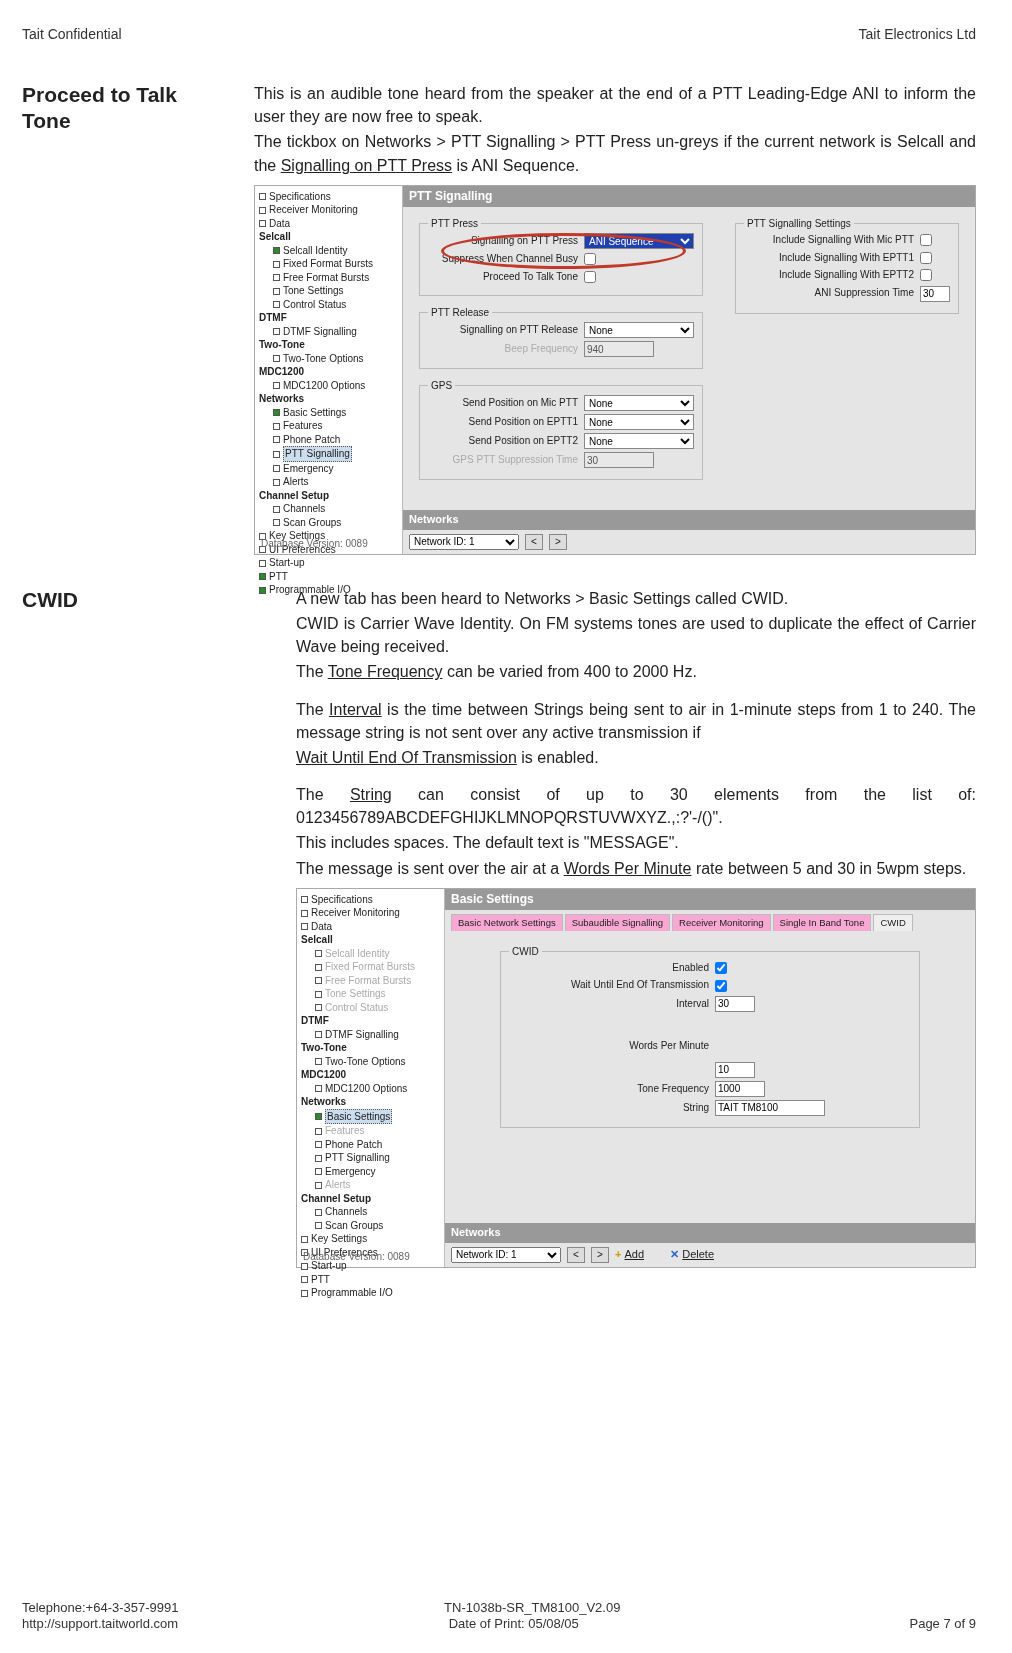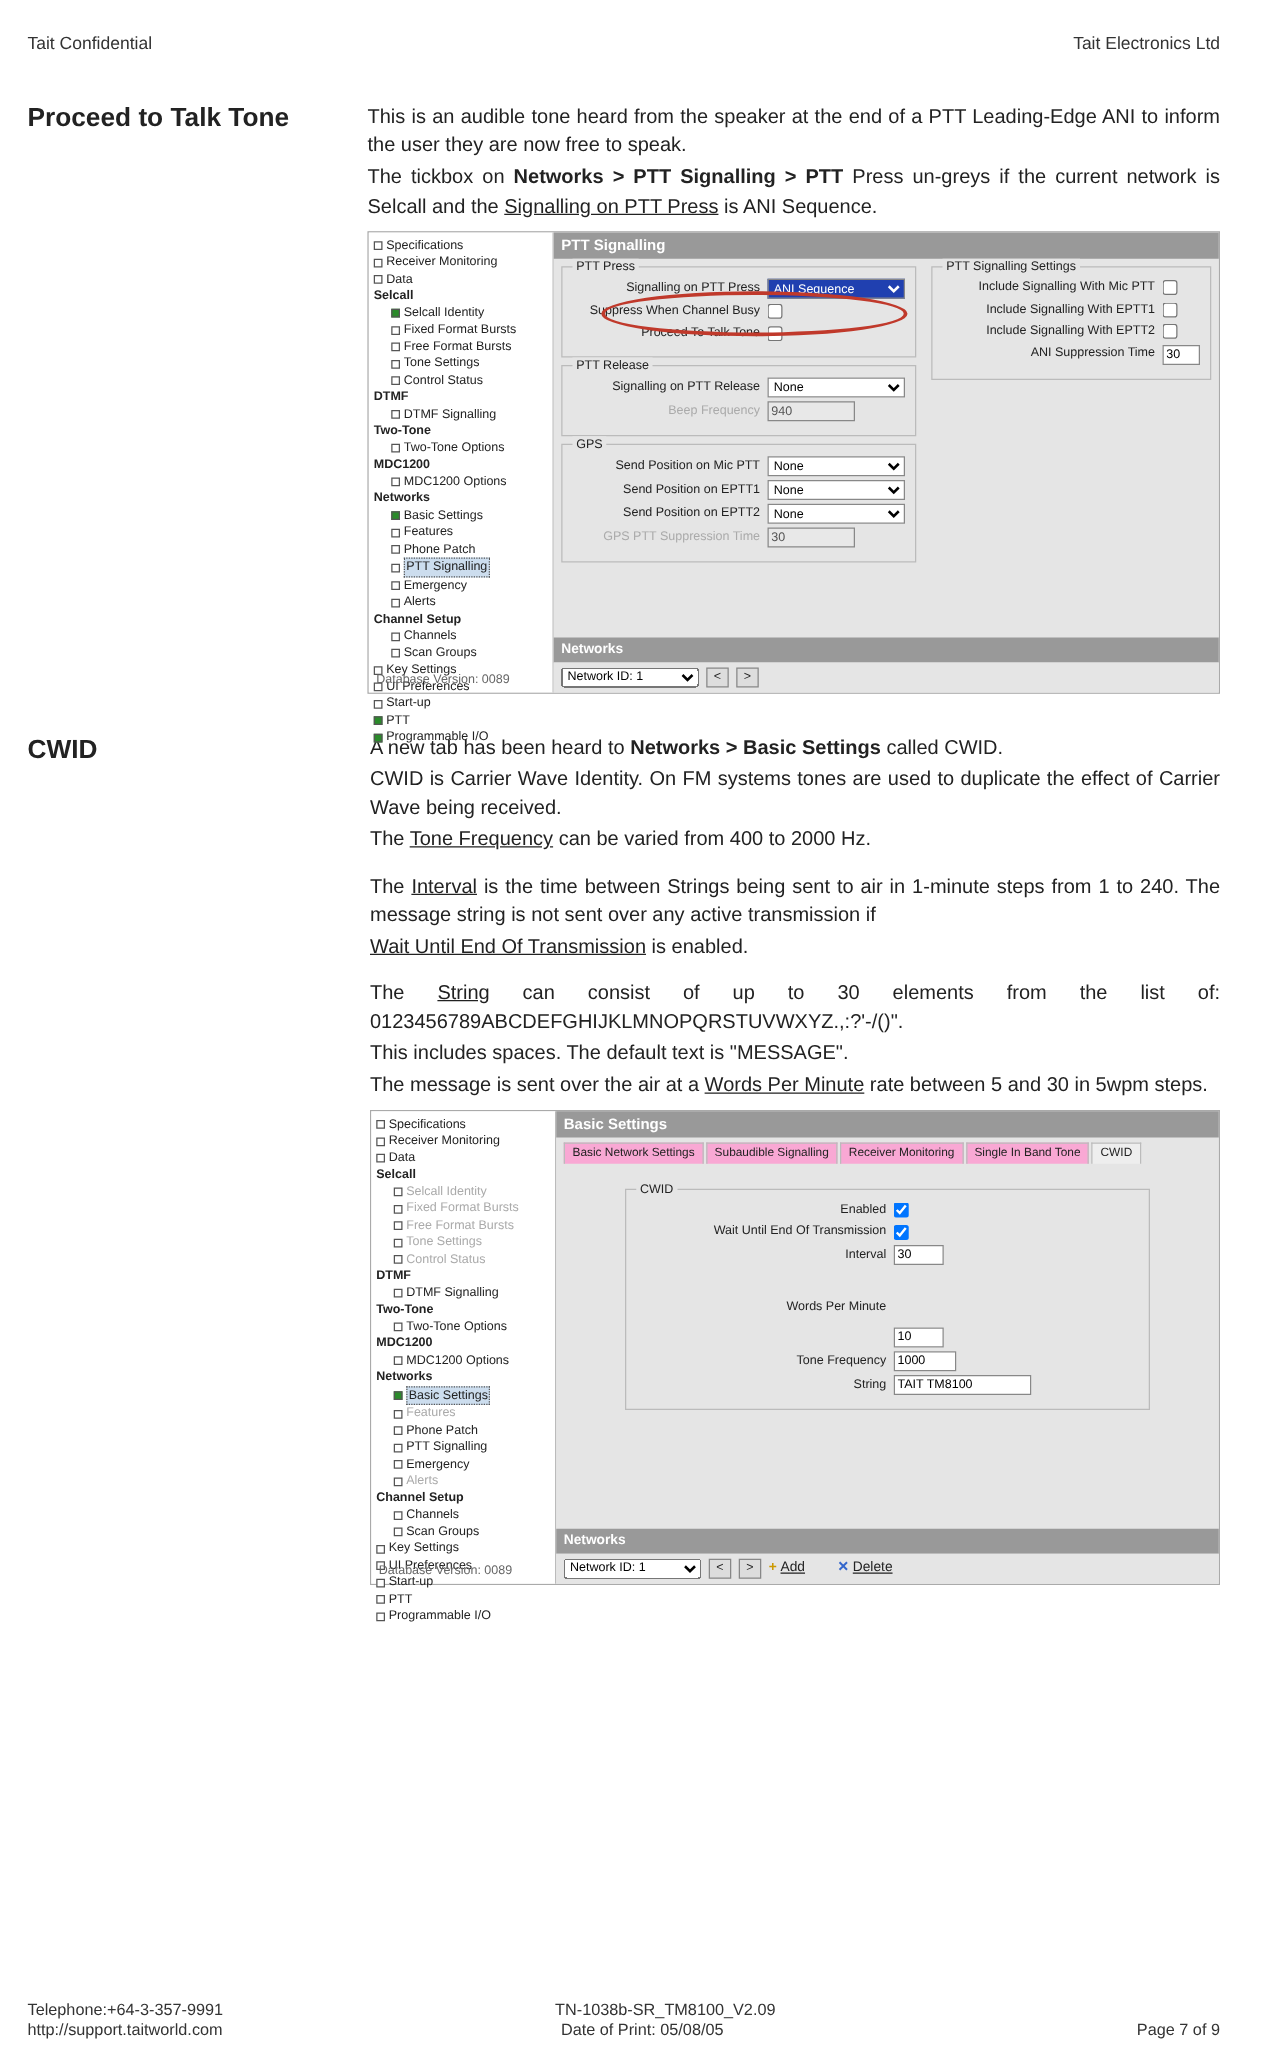--- a/index.html
+++ b/index.html
@@ -13,31 +13,31 @@
     padding: 26px 36px 20px 22px;
     position: relative;
   }
   .head-row { display:flex; justify-content:space-between; font-size:14px; color:#333; margin-bottom:40px;}
   .section { display:flex; gap:34px; margin-bottom:18px; }
   .sec-title { width:240px; font-weight:700; font-size:21px; line-height:1.25;}
   .sec-body { flex:1; font-size:16px; line-height:1.45; text-align:justify;}
   .sec-body p { margin-bottom:2px;}
   .sec-body p.gap { margin-top:14px;}
   .u { text-decoration: underline; }
-  .b { font-weight:700;}
+  .b { font-weight:400;}
   .shot { border:1px solid #aaa; margin-top:8px; margin-bottom:14px; background:#e5e5e5; display:flex; position:relative; font-size:11px; color:#222; }
   .shot-tree { width:148px; background:#fff; border-right:1px solid #bbb; padding:4px 4px; font-size:10px; line-height:1.35; }
   .shot-tree .ln { white-space:nowrap; display:flex; align-items:center; gap:3px;}
   .shot-tree .sq { width:7px;height:7px;border:1px solid #555;display:inline-block;flex:none;}
   .shot-tree .sq.g { background:#2a8b2a;}
   .shot-tree .sq.b { background:#fff;}
   .shot-tree .bold{font-weight:700;}
   .shot-main { flex:1; padding:0; position:relative; background:#e5e5e5;}
   .pane-title { background:#999; color:#fff; font-weight:700; padding:2px 6px; font-size:12px;}
-  .grp { border:1px solid #bbb; margin:6px; padding:6px 8px 8px 8px; position:relative; background:#e5e5e5;}
+  .grp { border:1px solid #bbb; margin:16px; padding:6px 8px 8px 8px; position:relative; background:#e5e5e5;}
   .grp-title { position:absolute; top:-7px; left:8px; background:#e5e5e5; padding:0 3px; font-size:10px;}
   .row { display:flex; align-items:center; gap:6px; margin:3px 0; font-size:10px;}
   .row .lbl { width:150px; text-align:right;}
   .row input[type=text]{ width:70px; height:16px; font-size:10px; border:1px solid #888; padding:0 2px;}
   .row select{ width:110px; height:16px; font-size:10px; border:1px solid #888; background:#fff;}
   .row input[type=checkbox]{ width:12px;height:12px;}
   .tabs { display:flex; gap:2px; margin:4px 6px 0 6px;}
   .tab { background:#f9a8d4; border:1px solid #bbb; border-bottom:none; padding:1px 6px; font-size:9.5px;}
   .tab.active{ background:#eee;}
   .net-bar { background:#999; color:#fff; font-weight:700; font-size:11px; padding:2px 6px; margin:8px 0 0 0;}

